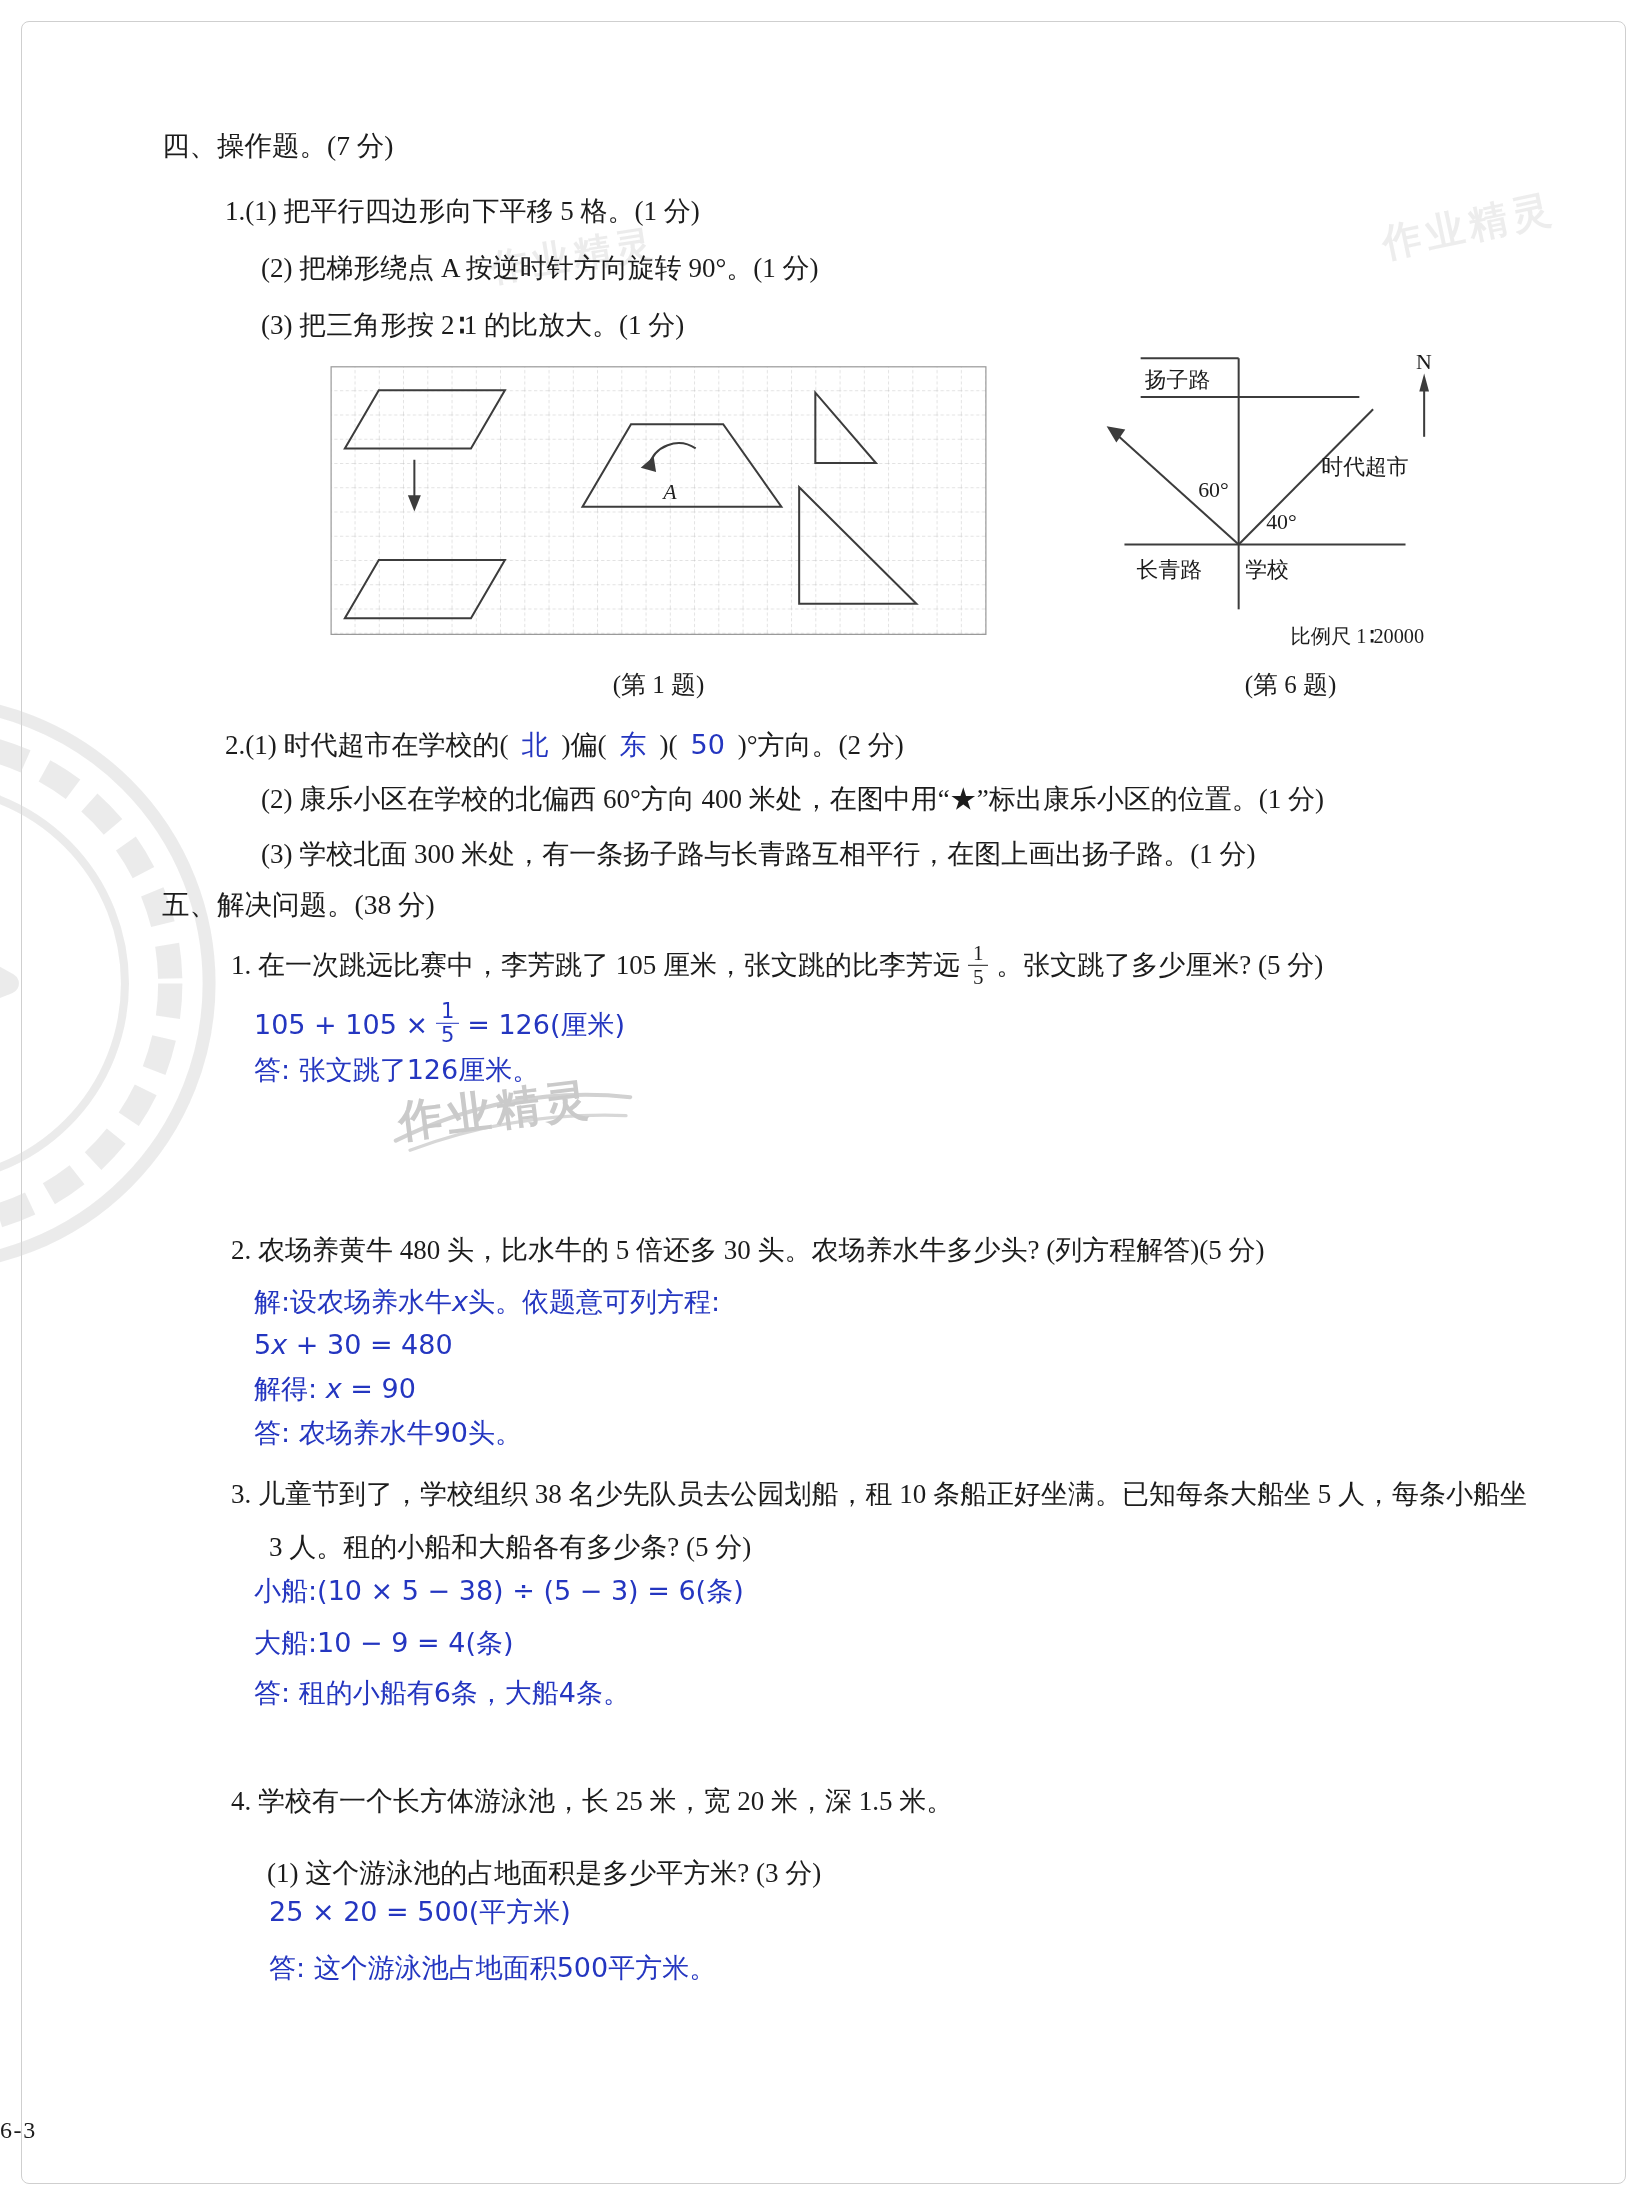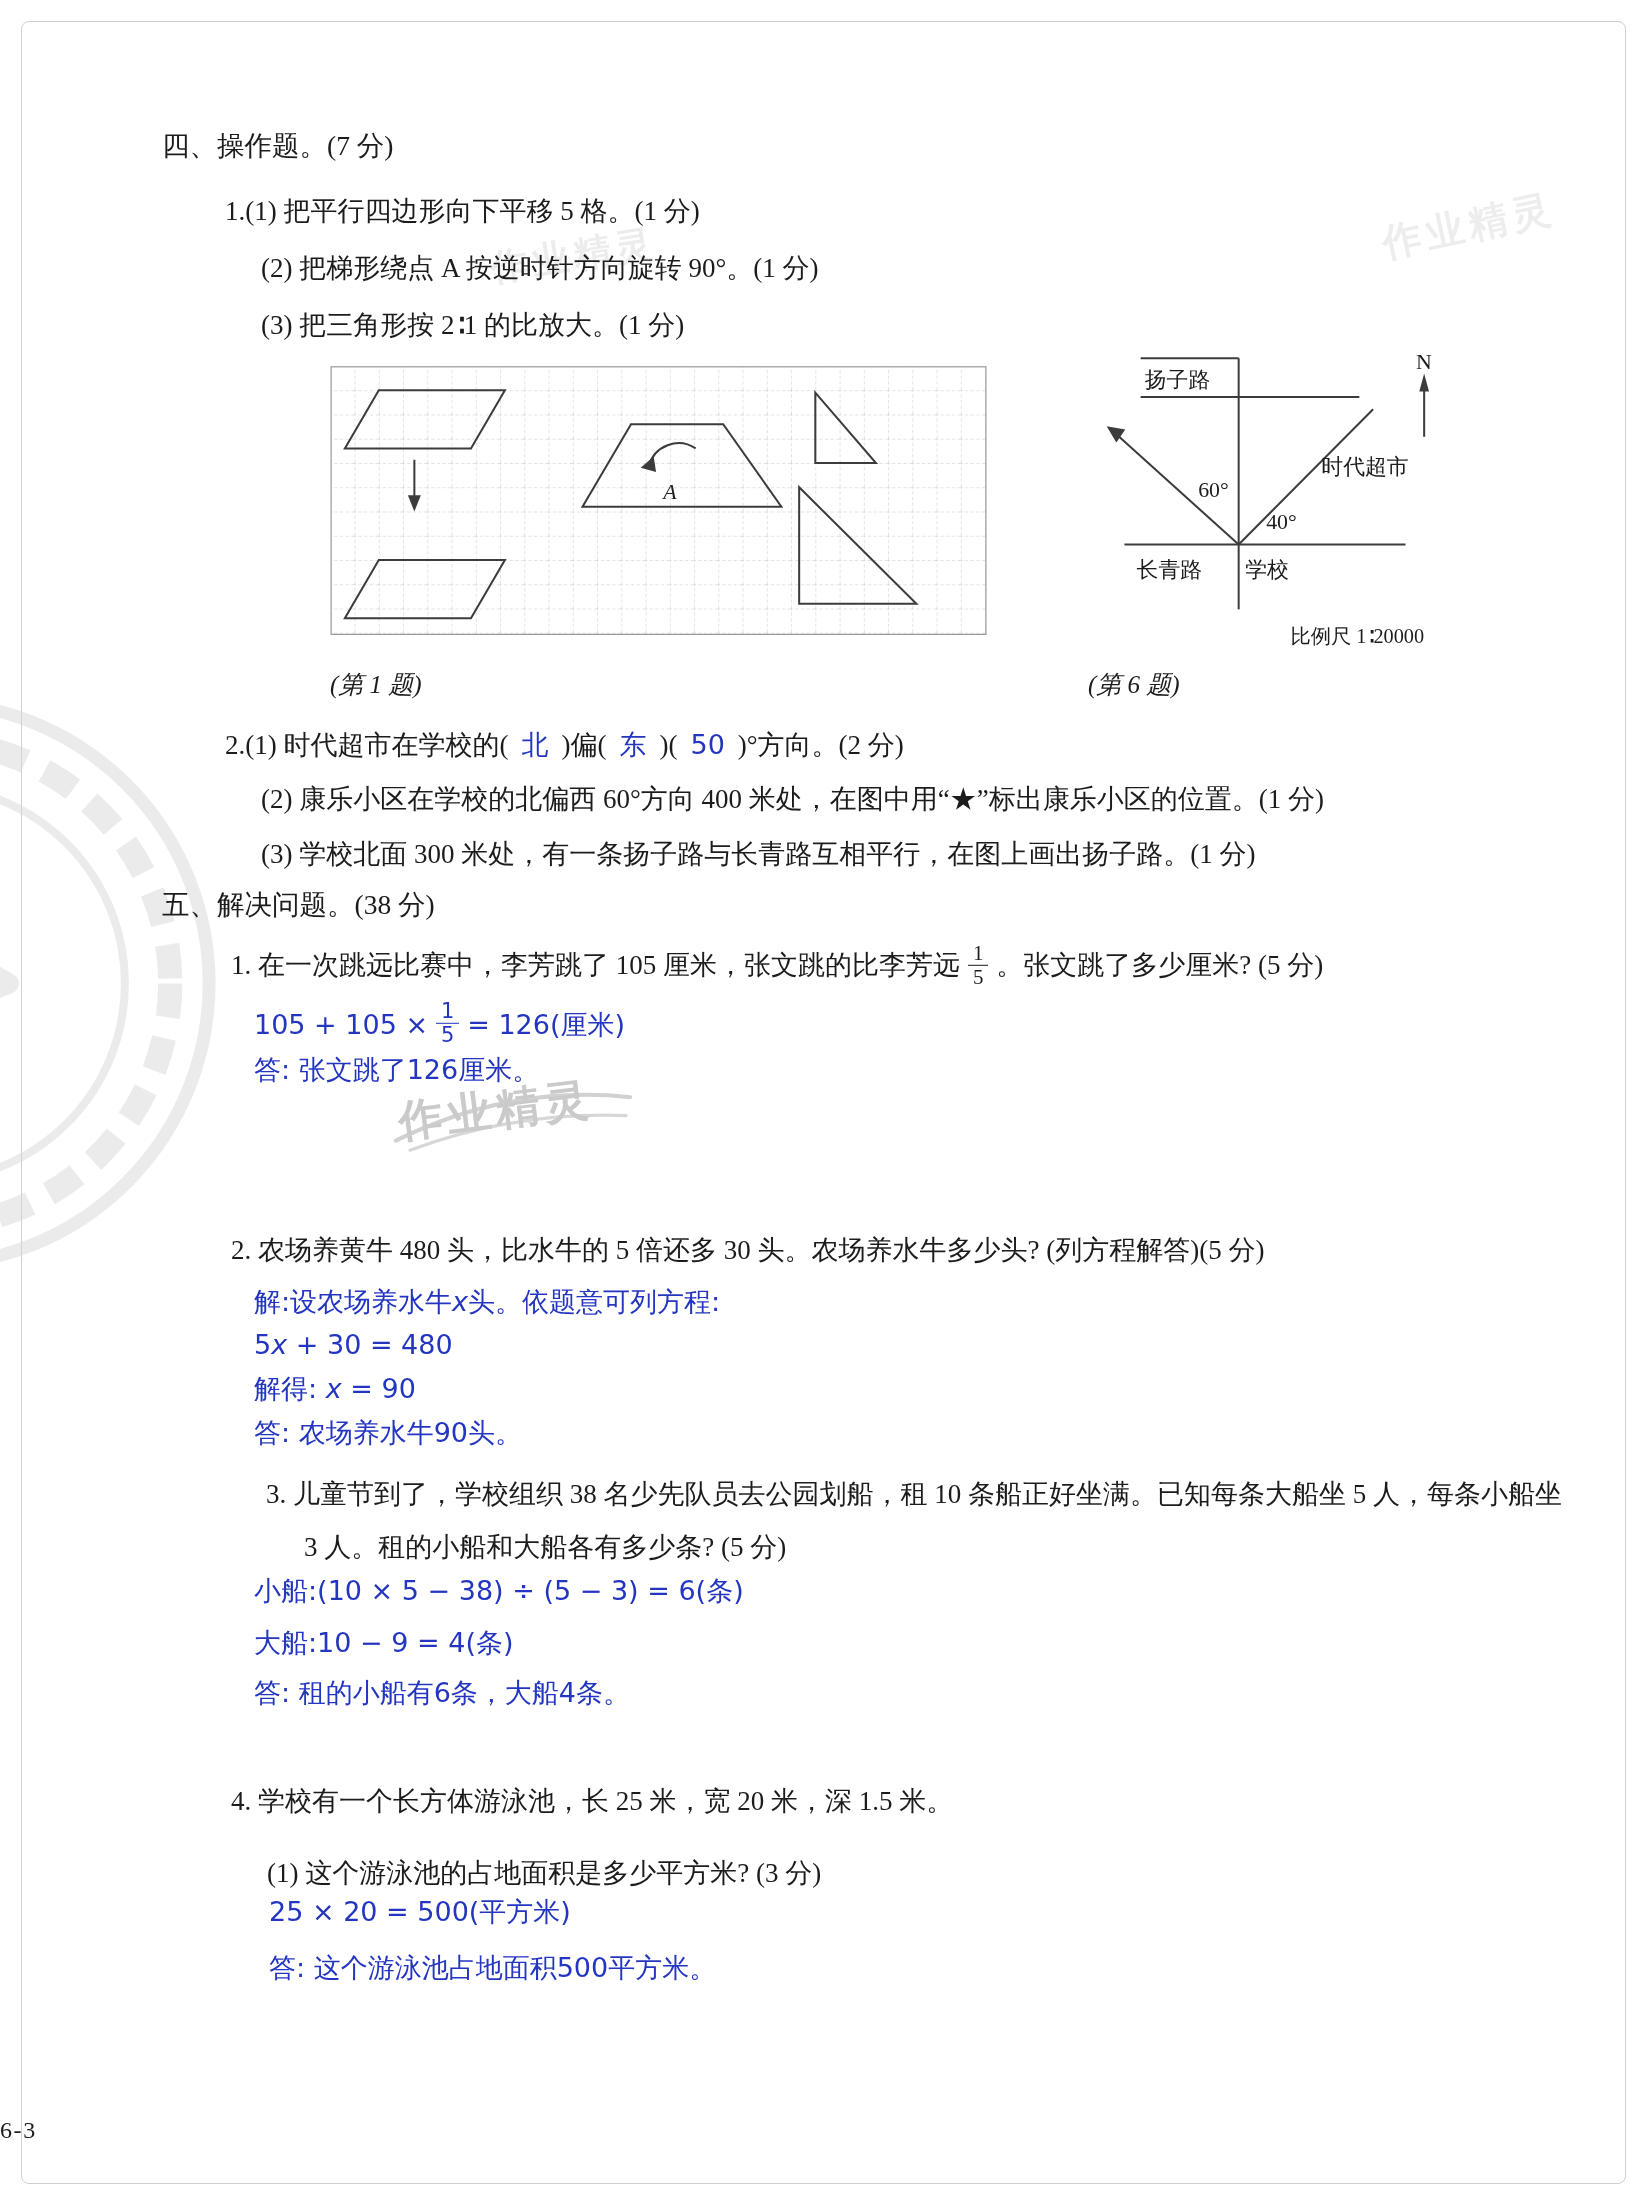--- a/index.html
+++ b/index.html
@@ -6,30 +6,30 @@
   html,body { width:1647px; height:2205px; background:#ffffff; overflow:hidden; }
   body { position:relative; font-family:"Liberation Serif","DejaVu Serif",serif; color:#1c1c1c; }
 
   .frame { position:absolute; left:21px; top:21px; right:21px; bottom:21px;
            border:1.6px solid #cfcfcf; border-radius:8px; }
 
   .t { position:absolute; font-size:27px; line-height:1.32; white-space:nowrap; }
   .bold { font-weight:400; font-size:27.5px; }
   .blue { color:#2436c0; font-family:"DejaVu Sans","Liberation Sans",sans-serif; }
   .it { font-style:italic; }
-  .wrap { white-space:normal;margin-left:35px; }
+  .wrap { white-space:normal; }
 
   .fillin { display:inline-block; padding:0 13px; }
 
   .frac { display:inline-block; text-align:center; vertical-align:middle;
           font-size:21px; line-height:1.08; margin:0 8px; transform:translateY(-3.2px); }
   .fnum { display:block; border-bottom:1.6px solid currentColor; padding:0 4.9px; }
   .fden { display:block; }
 
-  .caption { position:absolute; font-size:25px; text-align:left;font-style:italic; }
+  .caption { position:absolute; font-size:25px; text-align:center; }
 
   .wm { position:absolute; color:#bdbdbd; font-weight:700; letter-spacing:4.9px;
         font-family:"DejaVu Sans","Liberation Sans",sans-serif; }
   .wm-mid { left:398px; top:1081px; font-size:44px; transform:rotate(-7deg); opacity:.8; }
   .wm-line2 { left:490px; top:231px; font-size:37px; transform:rotate(-9deg); opacity:.28; }
   .wm-topright { left:1381px; top:199px; font-size:39px; transform:rotate(-12deg); opacity:.26; }
   .wm-swoosh { position:absolute; left:-9.7px; top:4.9px; }
   .wm-text { position:relative; }
 
   .pagenum { position:absolute; left:0; top:2117px; width:100%;

